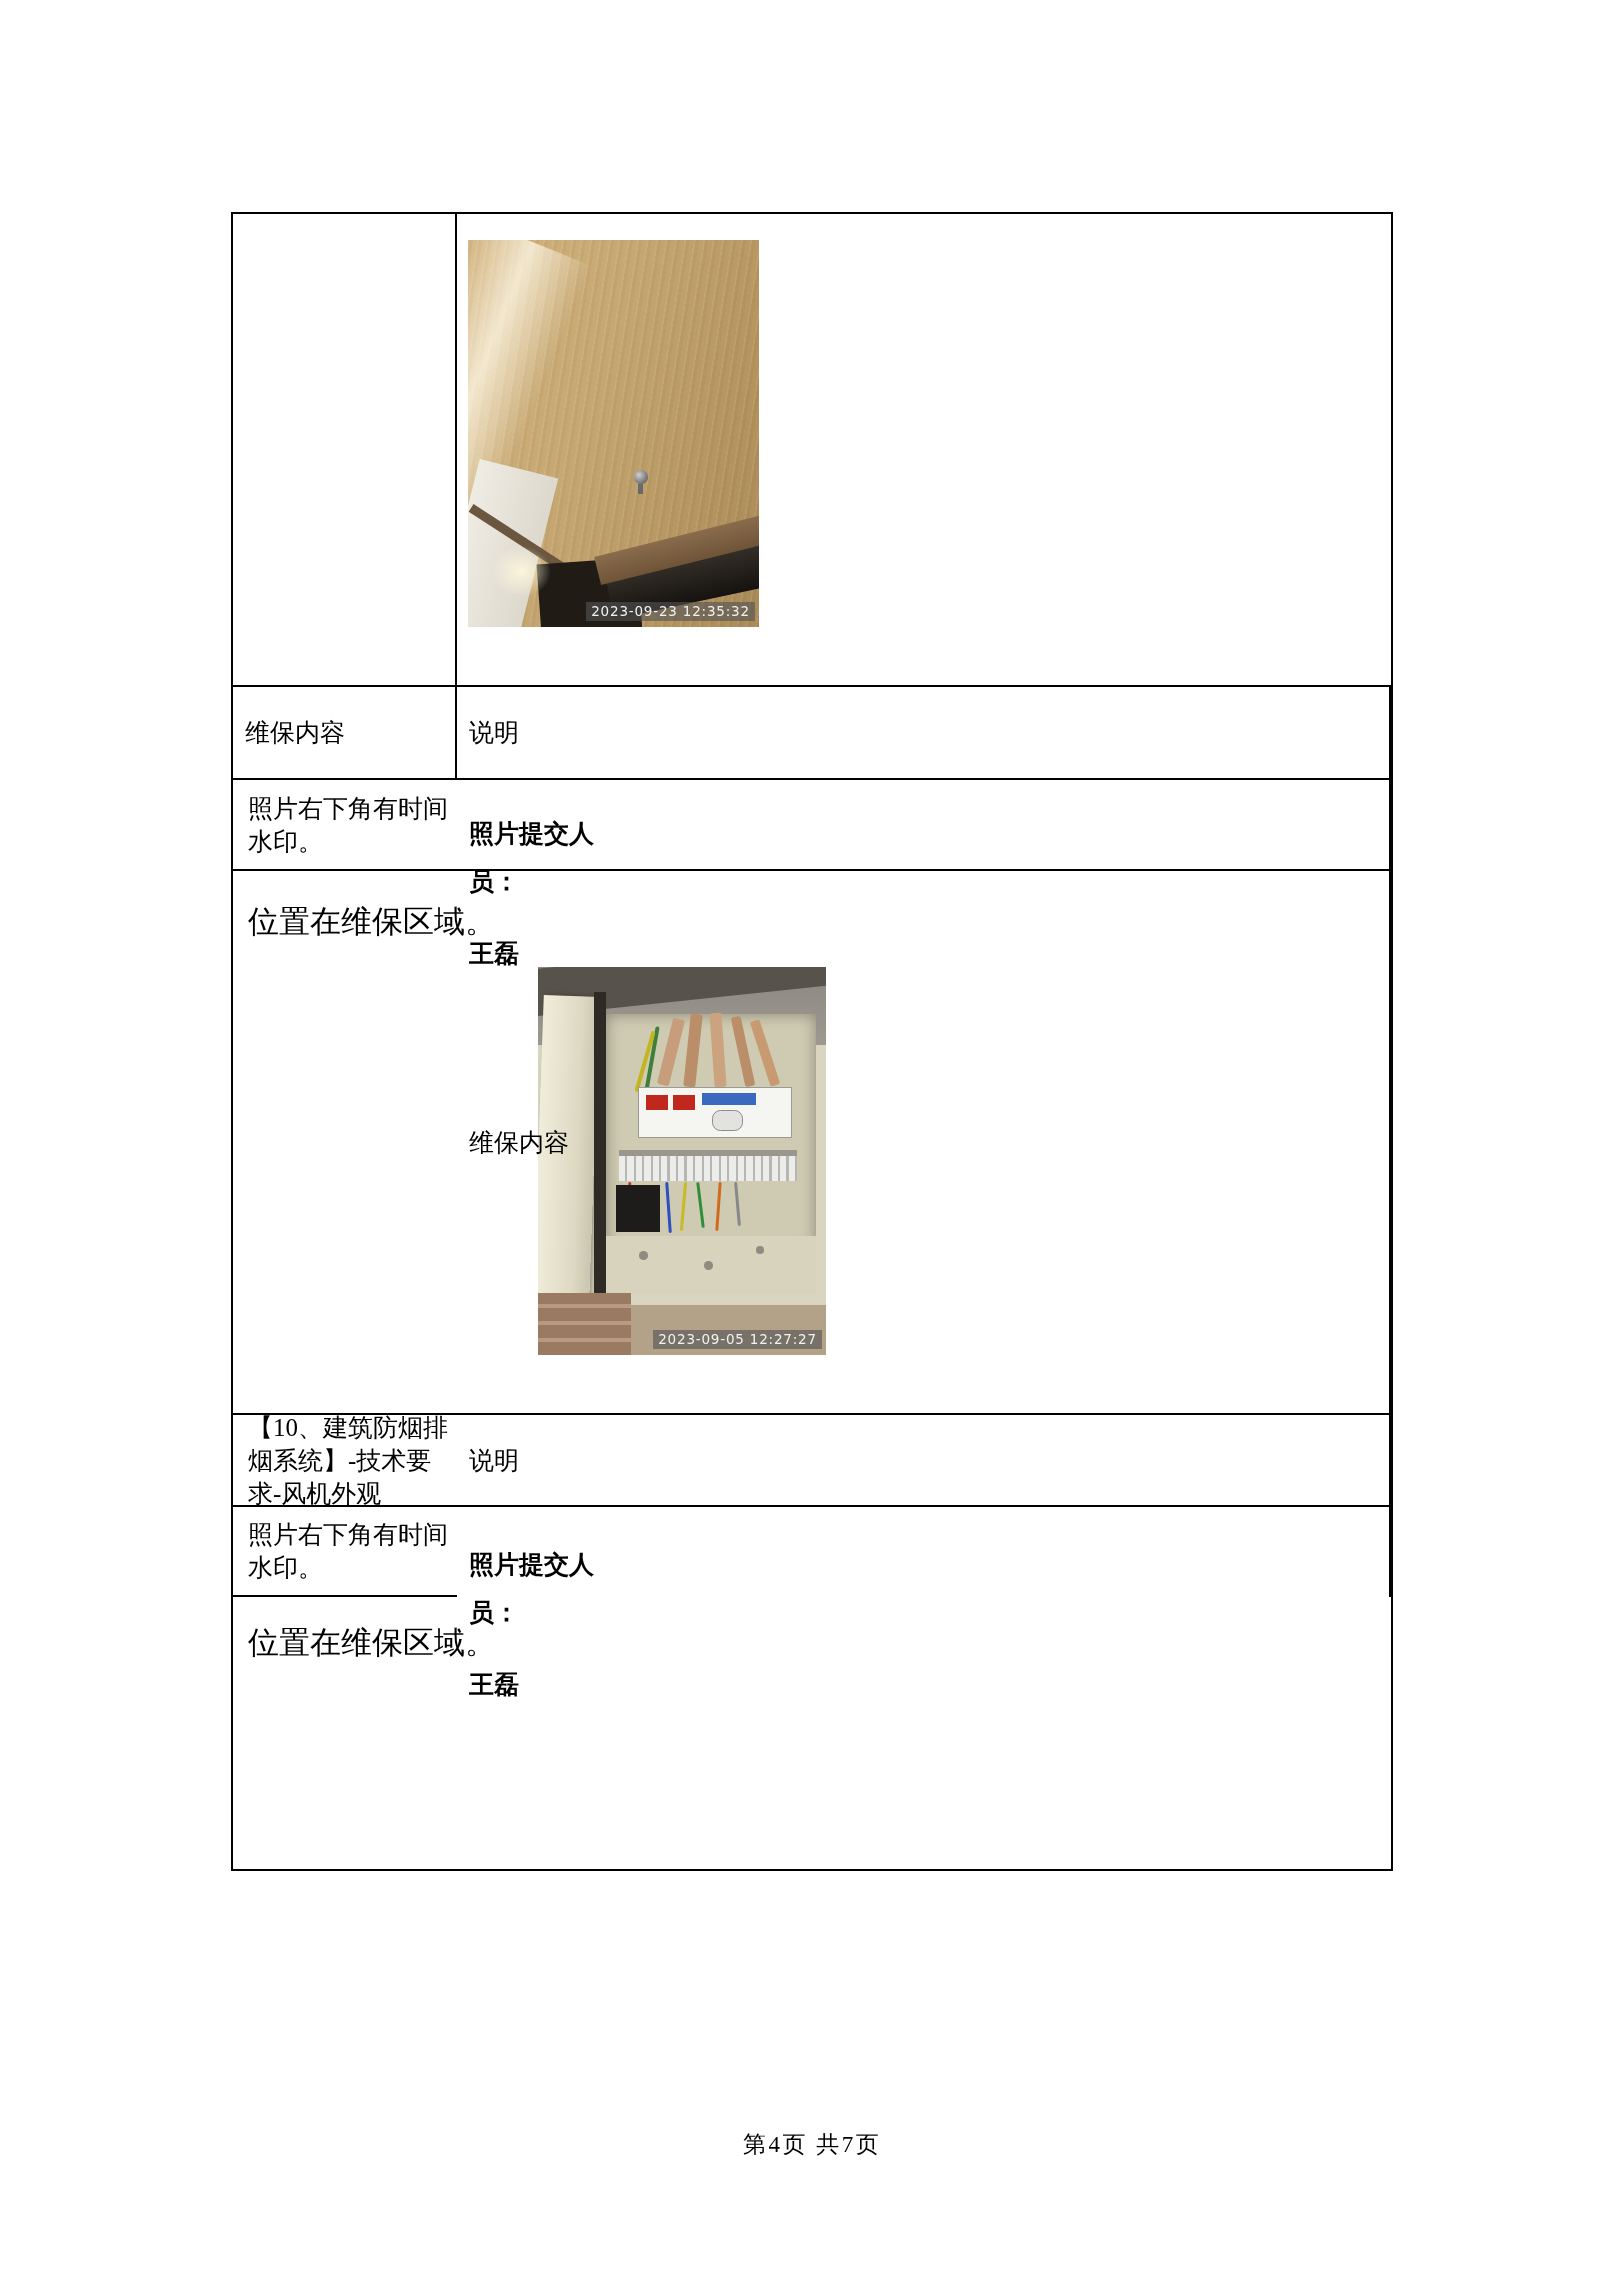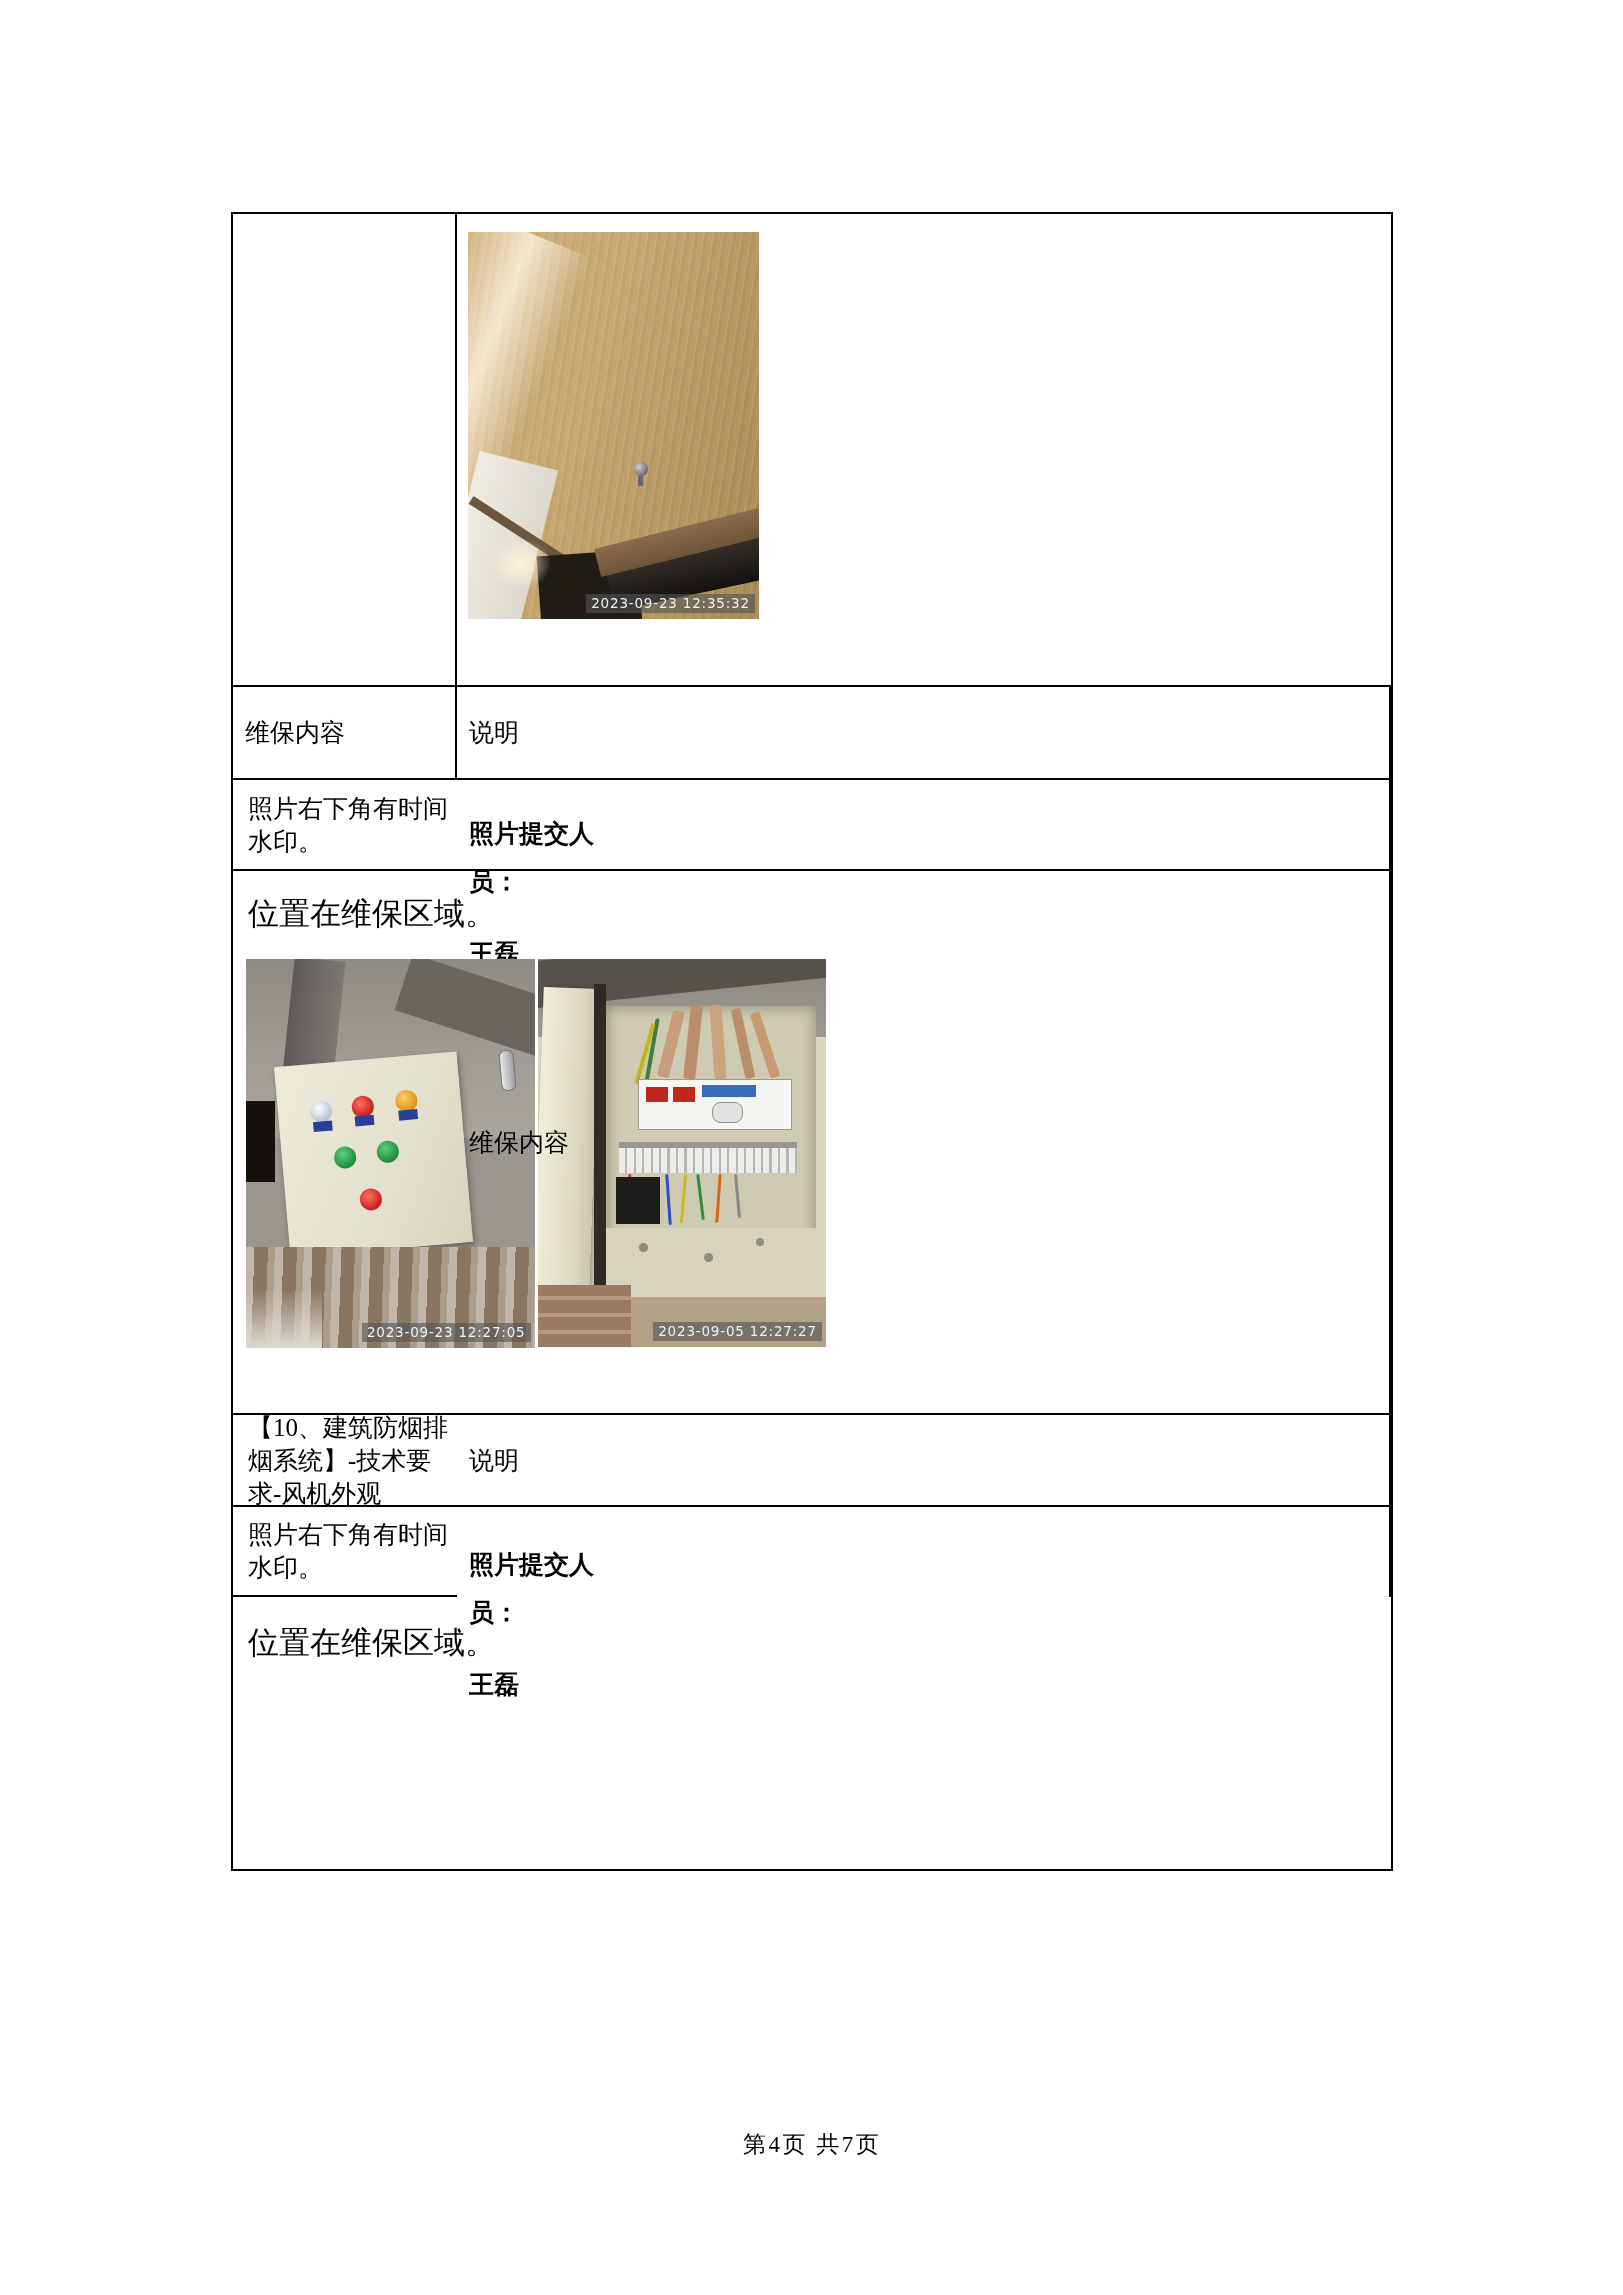--- a/index.html
+++ b/index.html
@@ -17,21 +17,21 @@
     grid-template-rows:473px 93px 91px 544px 92px 90px 1fr;
   }
   .cell{box-sizing:border-box;border-right:2.5px solid #000;border-bottom:2.5px solid #000;position:relative;}
   .cell.last-col{border-right:none;}
   .cell.last-row{border-bottom:none;}
   .lbl{display:flex;align-items:center;padding-left:12px;font-size:25px;}
   .content{display:flex;align-items:center;padding-left:15px;font-size:25px;}
   .submitter{display:block;padding:30px 8.5px 0 12px;font-size:25px;line-height:48px;font-weight:bold;}
   .submitter.second{padding-top:34px;}
   .submitter .name{margin-top:24px;display:block;}
-  .photo-holder{display:block;padding:12px;}
+  .photo-holder{display:block;padding:12px;margin-top:8px;}
   .loc-note{position:absolute;left:15px;top:22px;font-size:31px;white-space:nowrap;}
   
   .photo{position:absolute;overflow:hidden;background:#888;}
   .ts{
     position:absolute;right:4.2px;bottom:6px;z-index:9;
     font-family:"DejaVu Sans","Liberation Sans",sans-serif;
     font-size:13.5px;color:#f2f2f2;background:rgba(84,84,84,0.62);
     padding:1.7px 5px;white-space:nowrap;letter-spacing:0.8px;
   }
   .abs{position:absolute;}
@@ -142,42 +142,20 @@
   <div class="cell last-col content">照片右下角有时间水印。</div>
 
   <div class="cell submitter">
     <span>照片提交人</span><br>
     <span>员：</span>
     <span class="name">王磊</span>
   </div>
   <div class="cell last-col photo-holder">
     <div class="loc-note">位置在维保区域。</div>
 
-    <div class="photo ph2">
-      <div class="abs conc"></div>
-      <div class="abs beam-v"></div>
-      <div class="abs beam-d"></div>
-      <div class="abs panel">
-        <div class="lamp white" style="left:32px;top:37px;"></div>
-        <div class="lamp-base" style="left:34px;top:58px;"></div>
-        <div class="lamp red" style="left:74px;top:36px;"></div>
-        <div class="lamp-base" style="left:76px;top:56px;"></div>
-        <div class="lamp amber" style="left:118px;top:34px;"></div>
-        <div class="lamp-base" style="left:120px;top:54px;"></div>
-        <div class="lamp green" style="left:52px;top:85px;"></div>
-        <div class="lamp green" style="left:95px;top:83px;"></div>
-        <div class="lamp red" style="left:74px;top:129px;"></div>
-      </div>
-      <div class="abs handle"></div>
-      <div class="abs bottom"></div>
-      <div class="abs strips"></div>
-      <div class="abs corner"></div>
-      <div class="abs blackobj"></div>
-      <div class="ts">2023-09-23 12:27:05</div>
-    </div>
 
     <div class="photo ph3">
       <div class="abs conc"></div>
       <div class="abs beam"></div>
       <div class="abs box"></div>
       <div class="abs door"></div>
       <div class="abs doorgap"></div>
       <div class="wire cable1"></div>
       <div class="wire cable2"></div>
       <div class="wire cable3"></div>

